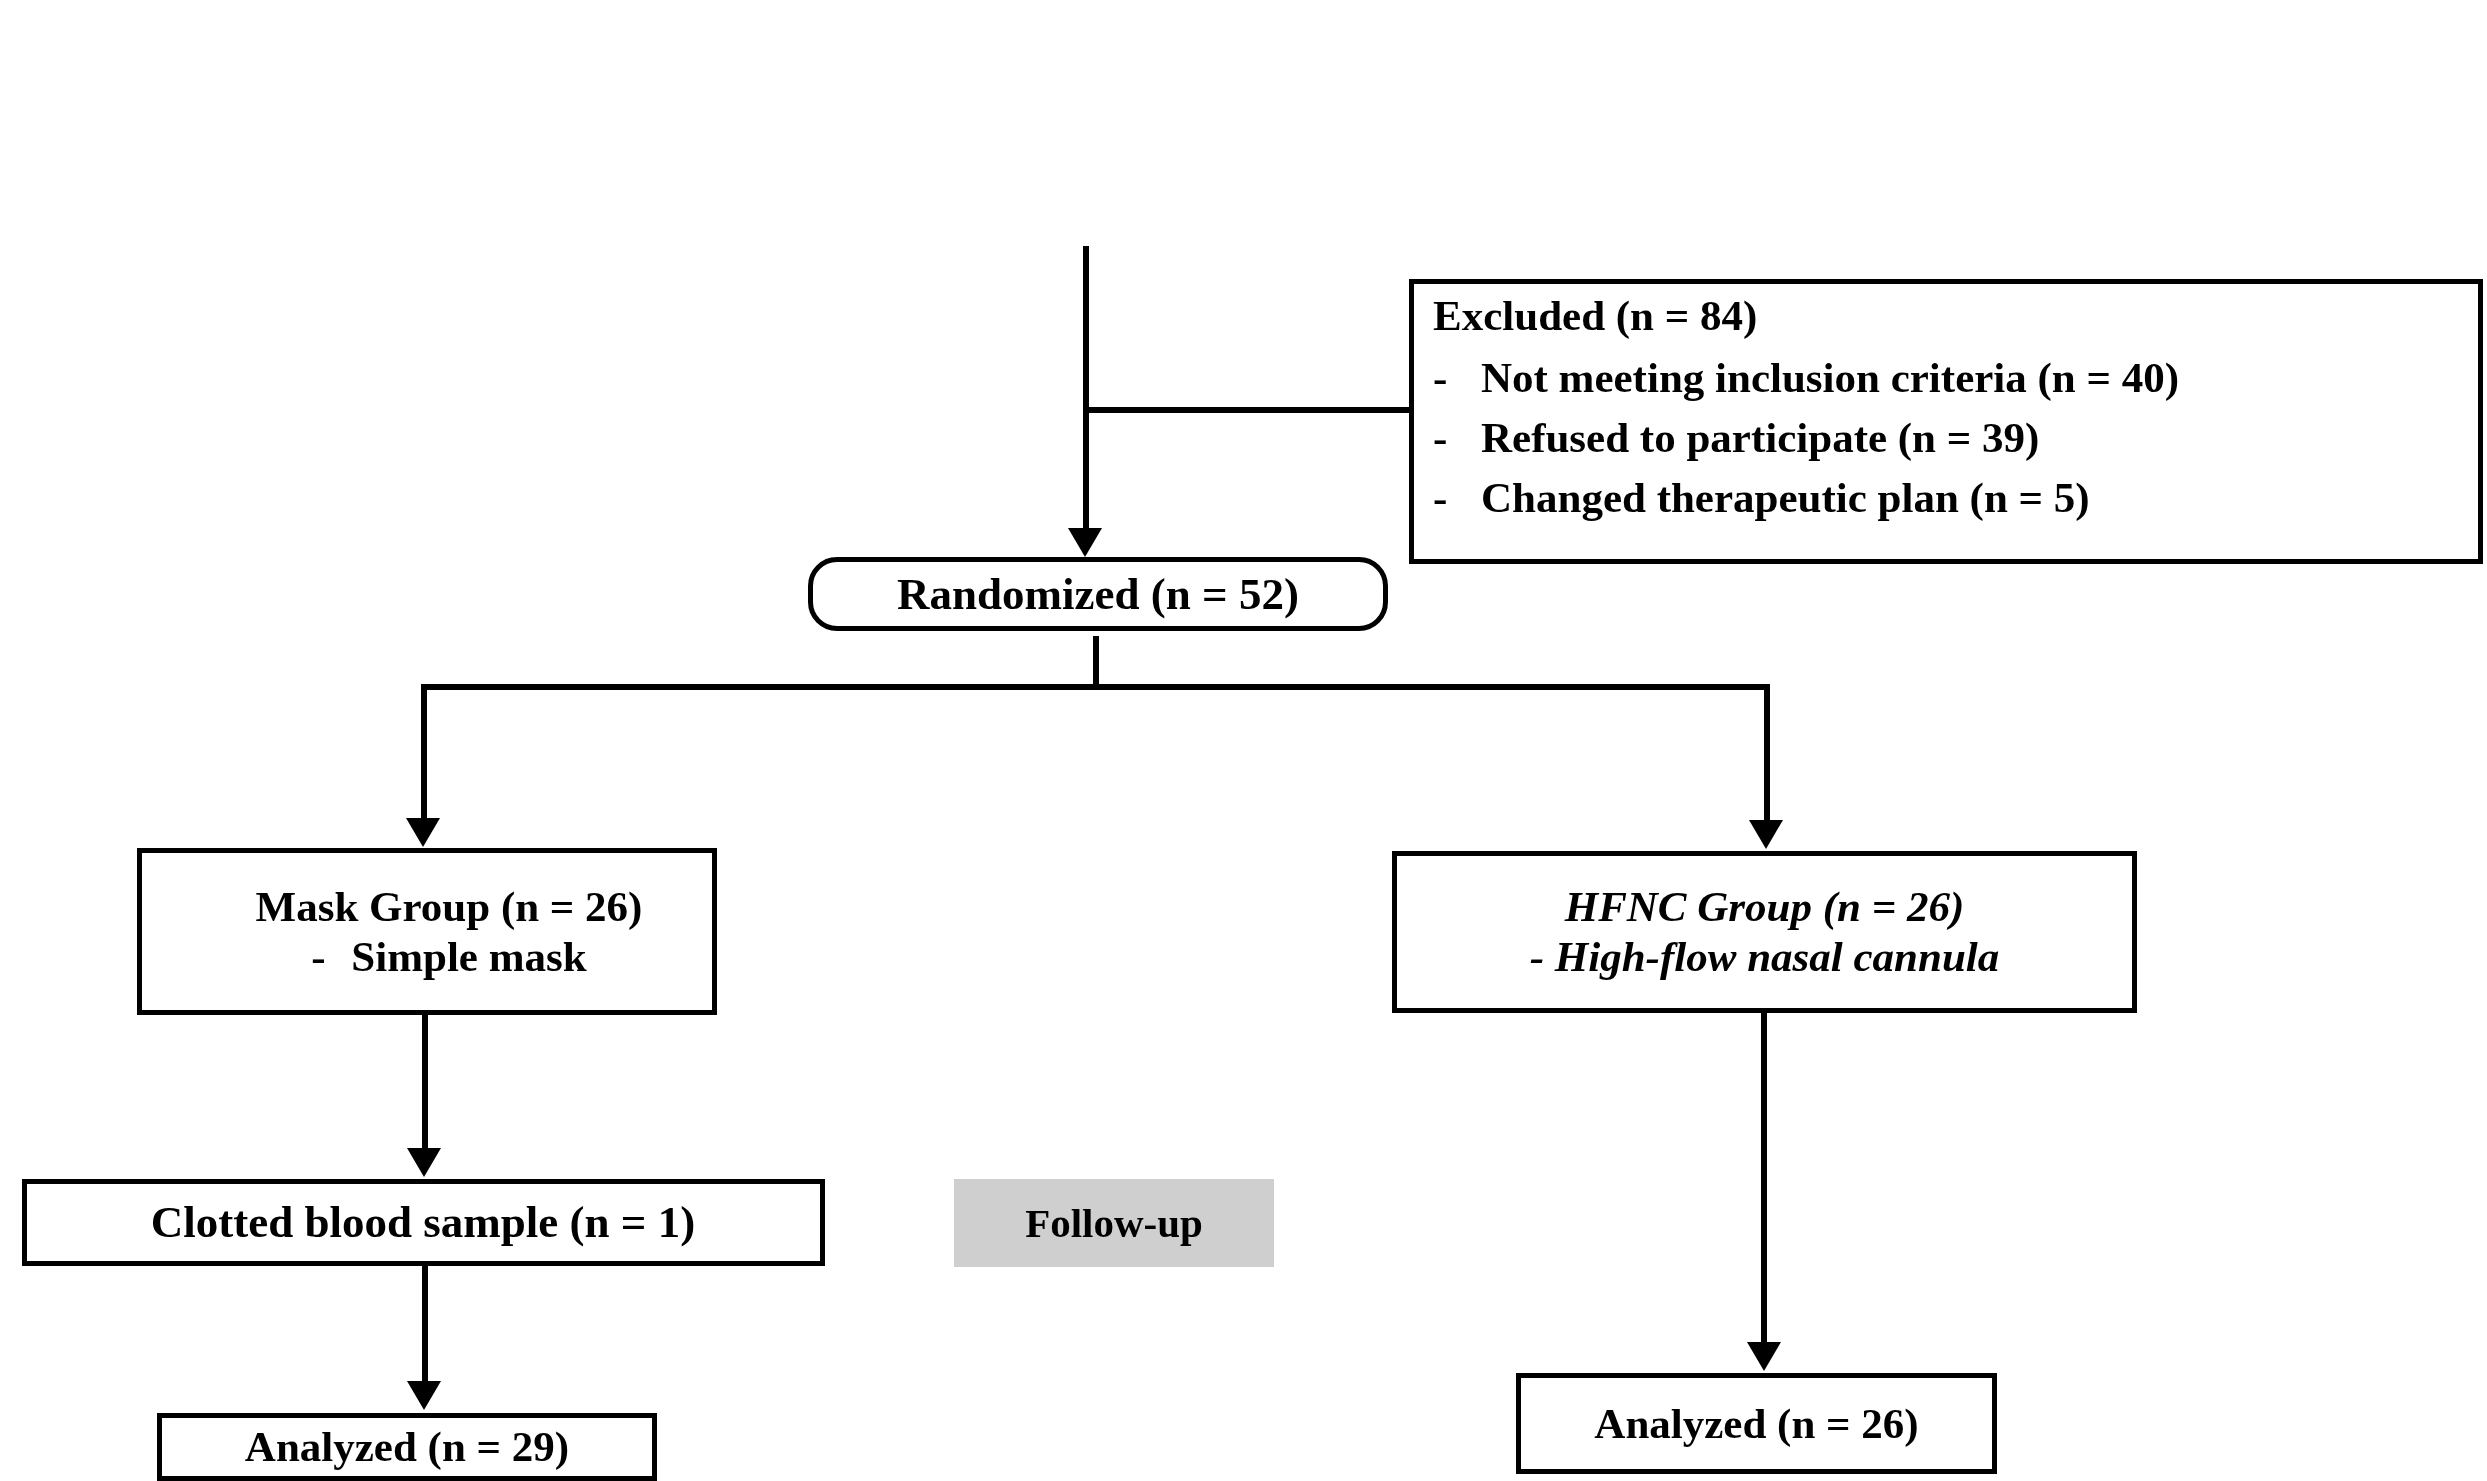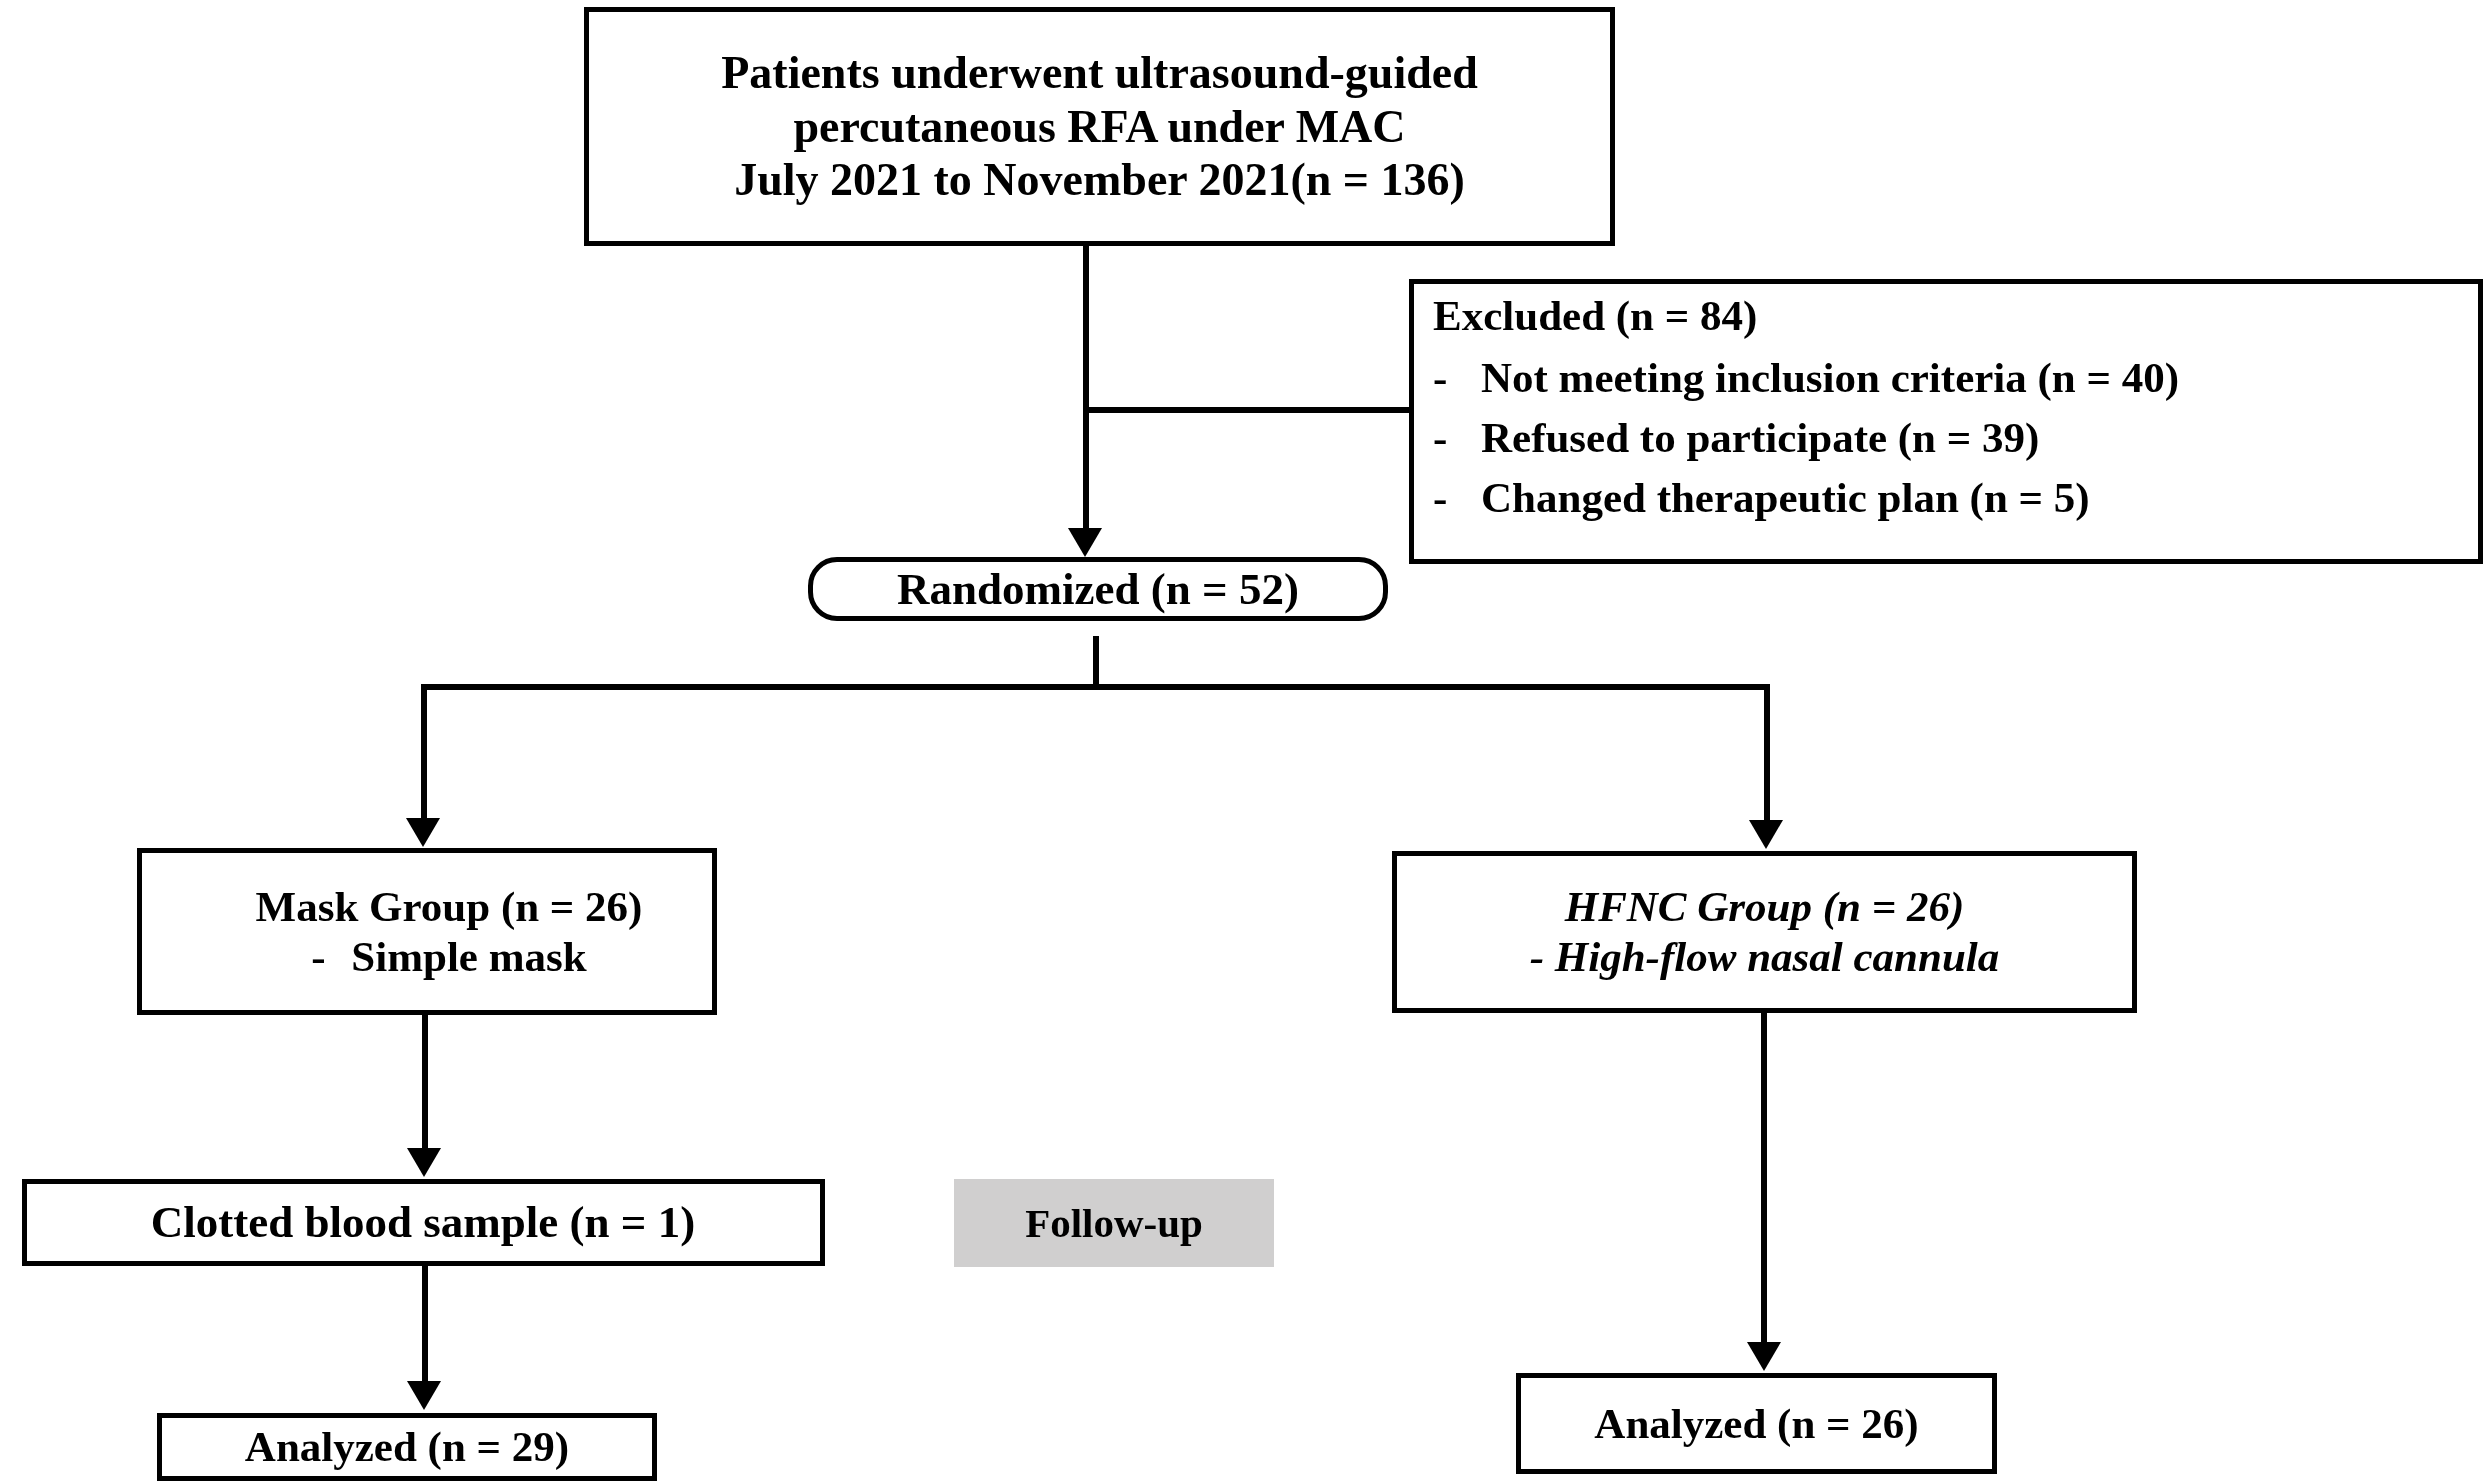--- a/index.html
+++ b/index.html
@@ -85,21 +85,21 @@
     display: flex;
     align-items: baseline;
     margin-bottom: 10.3px;
   }
   #box-excluded .dash {
     display: inline-block;
     width: 48px;
     flex: 0 0 48px;
   }
   #box-randomized {
-    left: 808px; top: 557px; width: 580px; height: 64px;
+    left: 808px; top: 557px; width: 580px; height: 74px;
     font-size: 45px;
     border-radius: 29px;
   }
   #box-mask {
     left: 137px; top: 848px; width: 580px; height: 167px;
     font-size: 43px;
     padding-left: 44px;
   }
   #box-mask .sub { display:flex; align-items: baseline; }
   #box-mask .dash { display:inline-block; width: 40px; flex: 0 0 40px; text-align:left; }
@@ -143,25 +143,20 @@
   #c-clot-arrow    { left: 407px;  top: 1381px; }
 
   #c-hfnc-vert     { left: 1761px; top: 1013px; height: 331px; }
   #c-hfnc-arrow    { left: 1747px; top: 1342px; }
 </style>
 </head>
 <body>
 
 <div id="canvas">
 
-  <div class="node" id="box-enrollment">
-    <span class="ln">Patients underwent ultrasound-guided</span>
-    <span class="ln">percutaneous RFA under MAC</span>
-    <span class="ln">July 2021 to November 2021(n = 136)</span>
-  </div>
 
   <div class="vline" id="c-enroll-vert"></div>
   <div class="hline" id="c-enroll-branch"></div>
   <div class="arrow" id="c-enroll-arrow"></div>
 
   <div class="node left-align" id="box-excluded">
     <span class="ln hdr">Excluded (n = 84)</span>
     <span class="bullet-row">
       <span class="dash">-</span>
       <span class="ln">Not meeting inclusion criteria (n = 40)</span>

